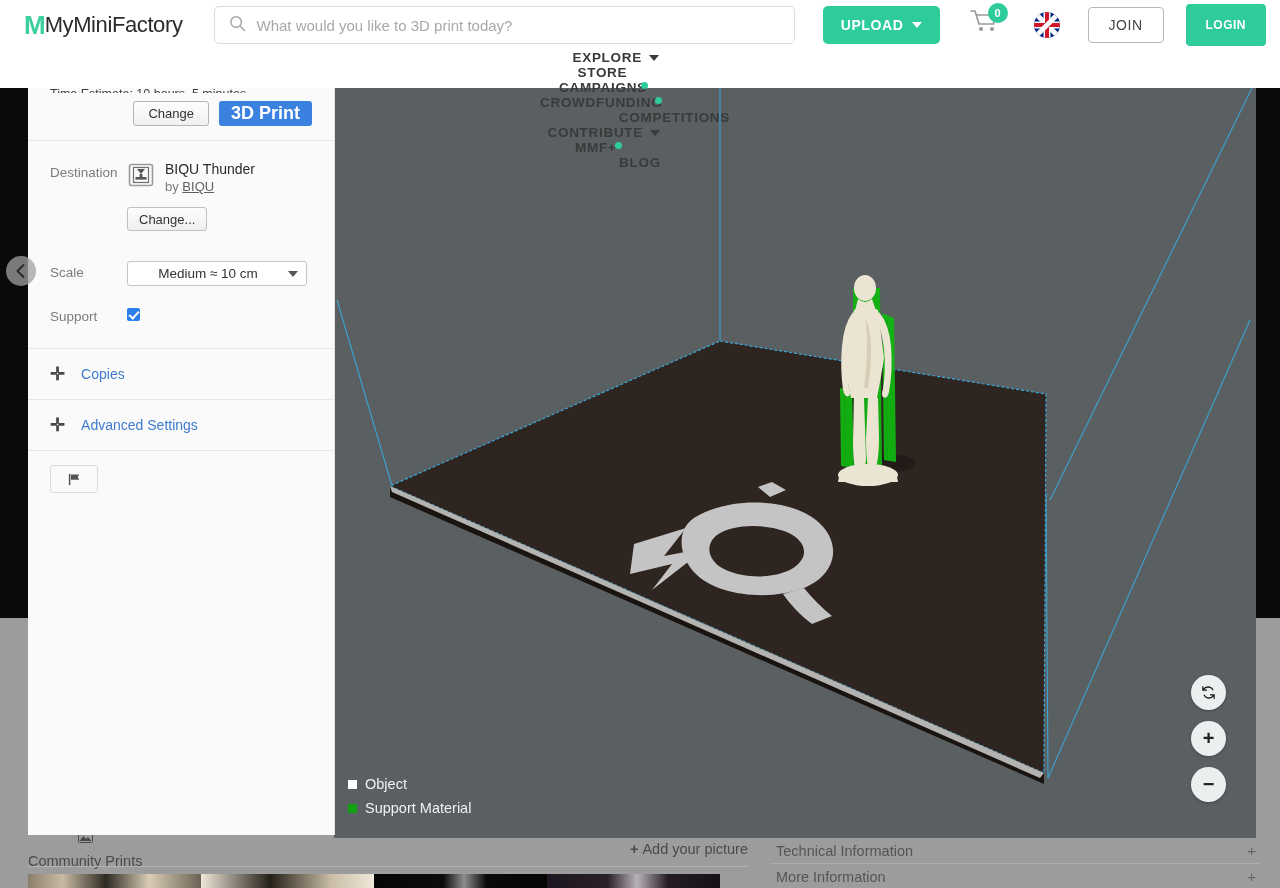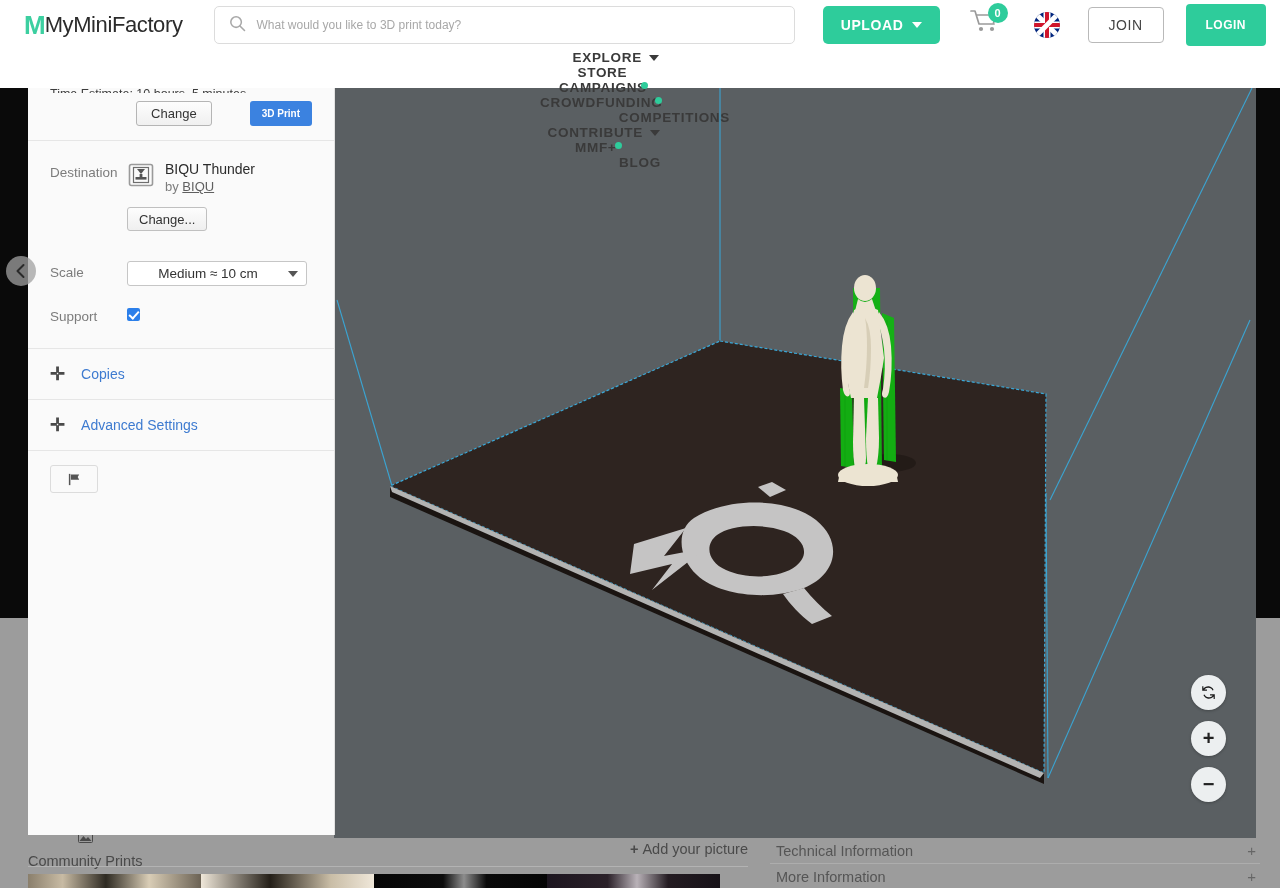--- a/index.html
+++ b/index.html
@@ -63,21 +63,21 @@
   }
   .logo .word {
     font-size:22px; color:#2b2b2b; letter-spacing:-0.4px; font-weight:400;
   }
   .searchbox {
     margin-left:20px; width:630px; height:38px; border:1px solid #dcdcdc;
     border-radius:5px; display:flex; align-items:center; gap:10px; padding:0 14px;
     background:#fff;
   }
   .searchbox input {
-    border:none; outline:none; flex:1; font-size:12px; color:#555;
+    border:none; outline:none; flex:1; font-size:15px; color:#555;
     font-family:"Liberation Sans", sans-serif; background:transparent;
   }
   .searchbox input::placeholder { color:#a8a8a8; }
   .upload-btn {
     margin-left:16px; background:#2ecc9b; color:#fff; border:none; border-radius:5px;
     height:38px; padding:0 18px; font-size:14px; font-weight:bold; letter-spacing:0.6px;
     display:flex; align-items:center; gap:9px; cursor:pointer;
     font-family:"Liberation Sans", sans-serif;
   }
   .caret { width:0;height:0;border-left:5px solid transparent;border-right:5px solid transparent;border-top:6px solid currentColor; display:inline-block; }
@@ -156,23 +156,22 @@
     display:flex; justify-content:flex-end; align-items:center; gap:10px;
     padding:8px 22px 14px 0; border-bottom:1px solid #e6e6e6;
   }
   .btn-cancel {
     height:25px; padding:0 14px; border:1px solid #b5b5b5; border-radius:3px;
     background:linear-gradient(#fdfdfd,#f0f0f0); color:#333; font-size:13px; cursor:pointer;
     font-family:"Liberation Sans", sans-serif;
   }
   .btn-print {
     height:25px; padding:0 12px; border:none; border-radius:3px;
-    background:#3b82e0; color:#fff; font-size:10px; font-weight:bold; cursor:pointer;
+    background:#3b82e0; color:#fff; font-size:18px; font-weight:bold; cursor:pointer;
     font-family:"Liberation Sans", sans-serif;
-    margin-left:28px;
   }
   .field-row { display:flex; padding:0 0 0 22px; }
   .field-label { width:77px; flex:0 0 77px; color:#7c7c7c; font-size:13.5px; padding-top:4px; }
   .dest-block { padding-top:20px; }
   .dest-main { display:flex; gap:10px; align-items:flex-start; }
   .printer-icon { width:28px; height:28px; flex:0 0 28px; }
   .dest-name { font-size:14px; color:#2b2b2b; line-height:17px; }
   .dest-by { font-size:13px; color:#7d7d7d; line-height:17px; }
   .dest-by a { color:#5f5f5f; text-decoration:underline; }
   .btn-change {
@@ -313,20 +312,30 @@
         <path d="M520,310 l10,0 l2,60 q0,8 -3,10 l-8,0 q-2,-10 -2,-26 Z"></path>
         <path d="M534,310 l10,0 l1,40 q0,18 -3,30 l-8,0 q-2,-12 -2,-30 Z"></path>
         <ellipse cx="534" cy="387" rx="30" ry="11"></ellipse>
         <path d="M506,384 l56,0 l2,10 l-60,0 Z"></path>
       </g>
       <g fill="#cfc4ab" opacity="0.7">
         <path d="M531,230 q6,10 6,30 q0,22 -3,40 l-4,0 q3,-22 3,-42 q0,-18 -2,-28 Z"></path>
       </g>
     </svg>
 
+    <div class="legend">
+      <div class="legend-row">
+        <span class="sw" style="background:#ffffff"></span>
+        <span>Object</span>
+      </div>
+      <div class="legend-row">
+        <span class="sw" style="background:#13a113"></span>
+        <span>Support Material</span>
+      </div>
+    </div>
 
     <div class="vp-btns">
       <div class="vp-btn">
         <svg width="17" height="17" viewBox="0 0 20 20">
           <path d="M16 7 A7 7 0 0 0 4 5.4 L4 2.5 L2.6 2.5 L2.6 8 L8.2 8 L8.2 6.6 L5.1 6.6 A5.6 5.6 0 0 1 14.7 7.6 Z" fill="#1b1b1b"></path>
           <path d="M4 13 A7 7 0 0 0 16 14.6 L16 17.5 L17.4 17.5 L17.4 12 L11.8 12 L11.8 13.4 L14.9 13.4 A5.6 5.6 0 0 1 5.3 12.4 Z" fill="#1b1b1b"></path>
         </svg>
       </div>
       <div class="vp-btn">
         <span>+</span>

